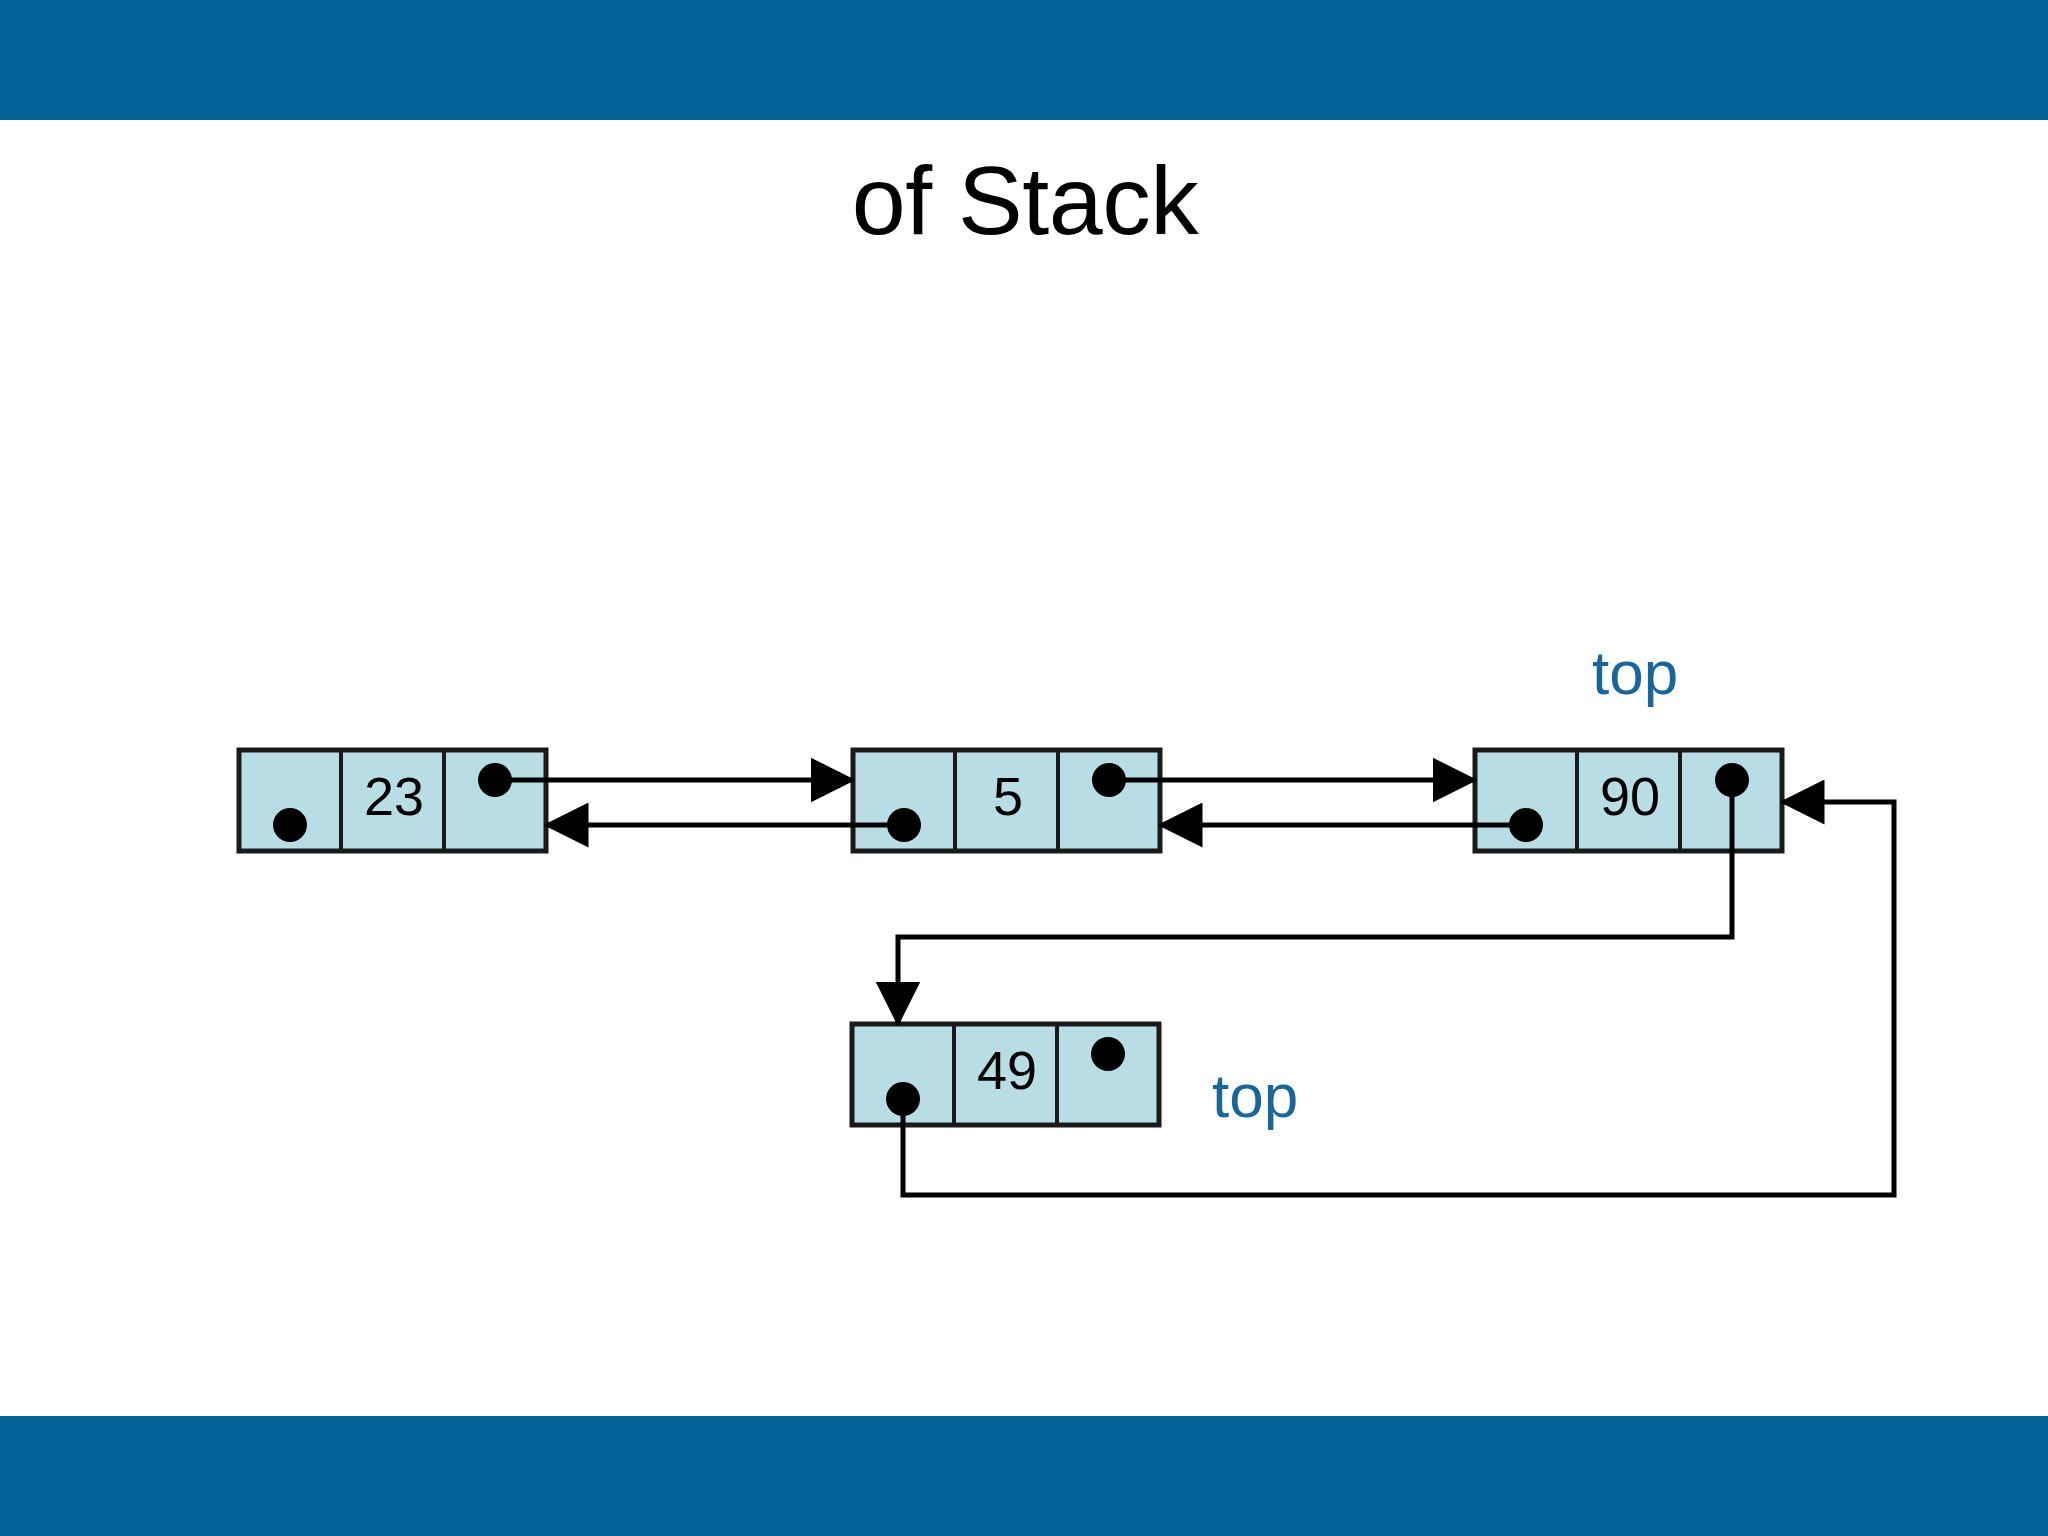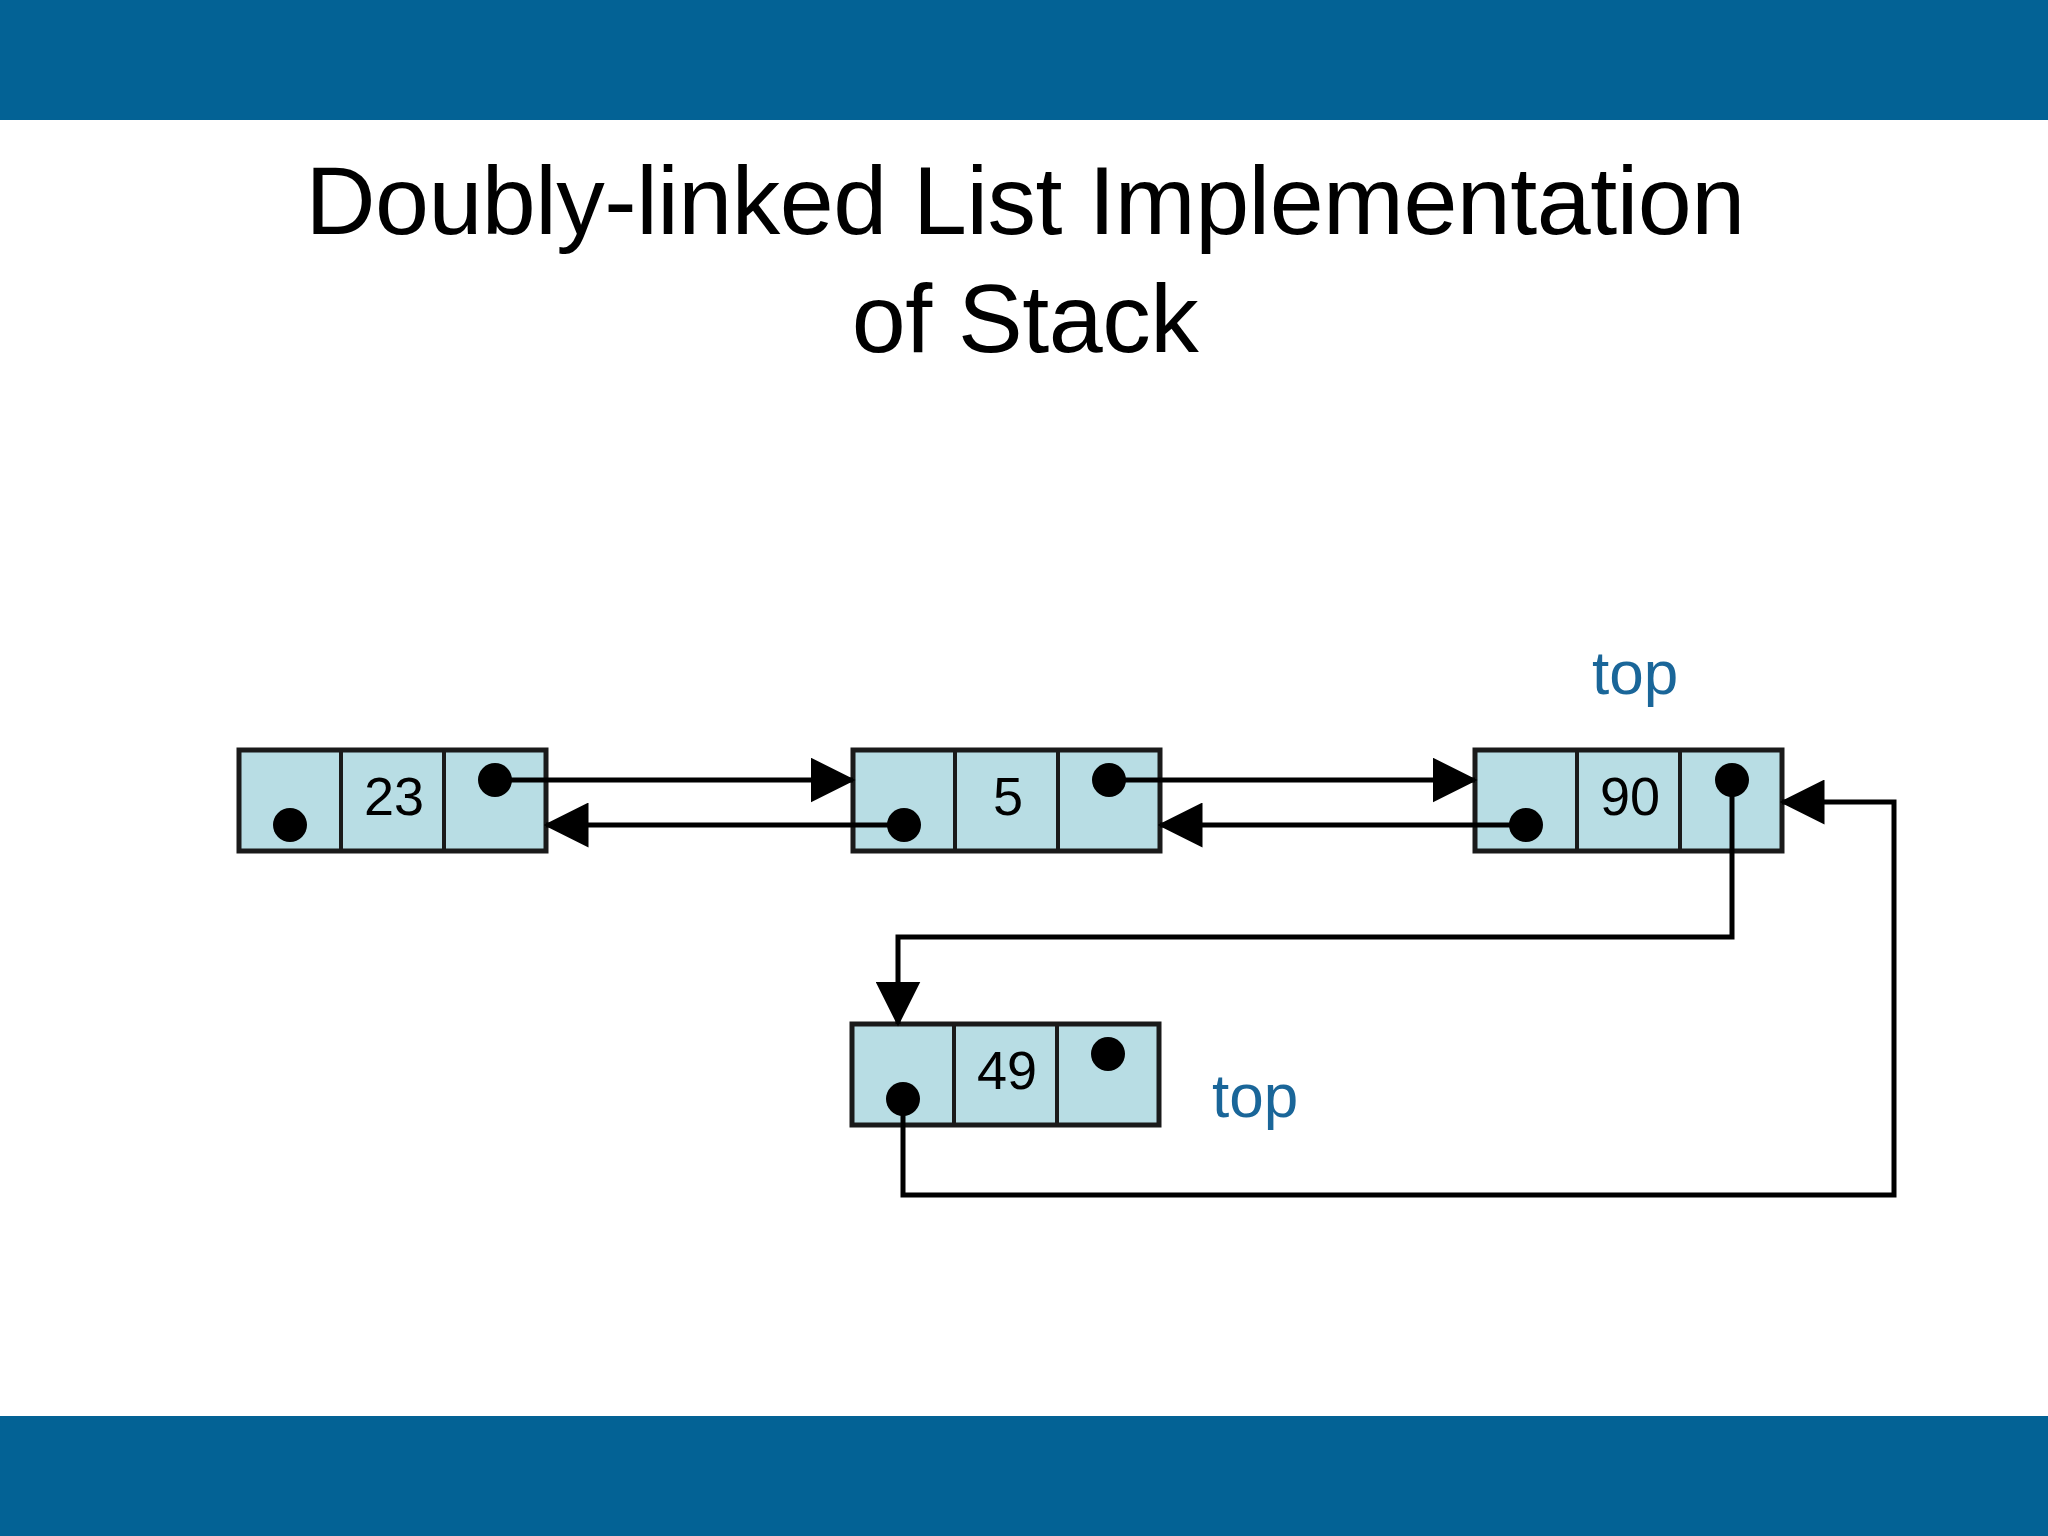--- a/index.html
+++ b/index.html
@@ -67,21 +67,20 @@
   }
 </style>
 </head>
 <body>
 
 <div class="slide">
 
   <div class="bar-top"></div>
 
   <div class="title">
-    <div>Doubly-linked List Implementation</div>
     <div>of Stack</div>
   </div>
 
   <svg class="diagram" viewBox="0 0 2048 1536">
     <defs>
       <marker id="arrowRight" markerWidth="9" markerHeight="9" refX="8.5" refY="4.5" orient="auto" markerUnits="strokeWidth">
         <path d="M0,0 L9,4.5 L0,9 z" fill="#000000"></path>
       </marker>
       <marker id="arrowDown" markerWidth="9" markerHeight="9" refX="8.5" refY="4.5" orient="auto" markerUnits="strokeWidth">
         <path d="M0,0 L9,4.5 L0,9 z" fill="#000000"></path>

